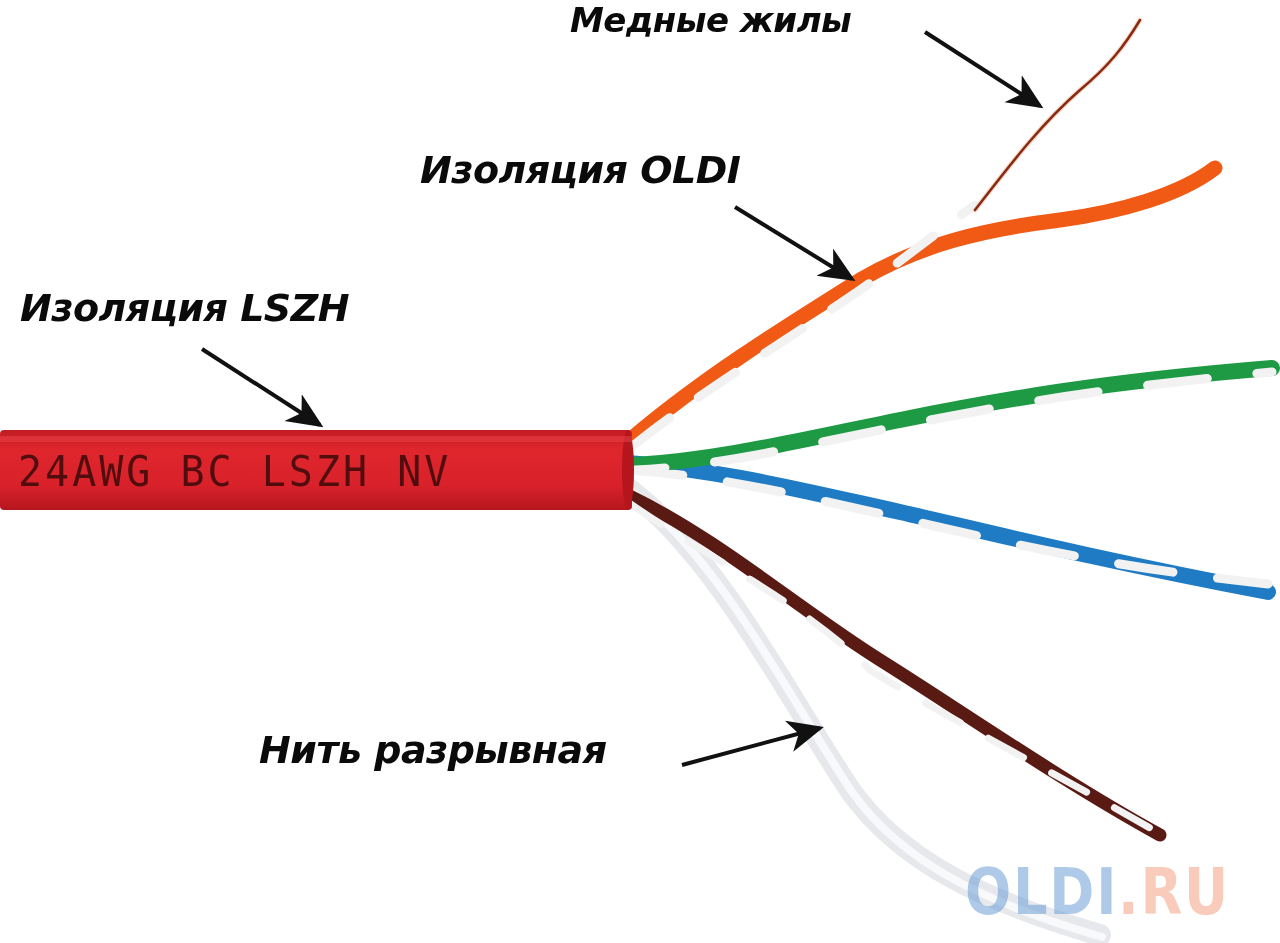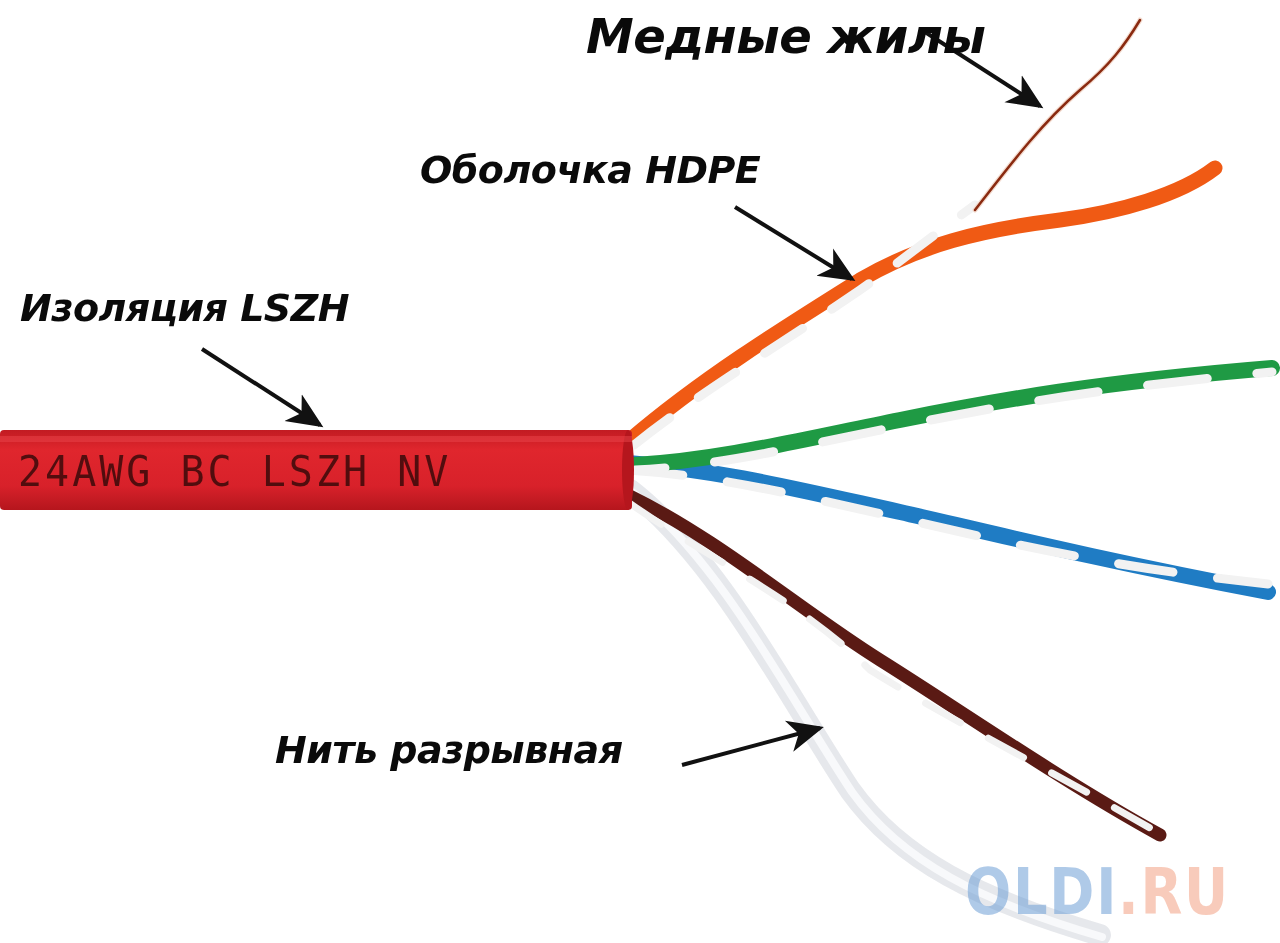--- a/index.html
+++ b/index.html
@@ -21,24 +21,24 @@
     }
     .label {
       position: absolute;
       font-family: "DejaVu Sans", sans-serif;
       font-style: italic;
       font-weight: bold;
       color: #0a0a0a;
       white-space: nowrap;
       letter-spacing: -0.5px;
     }
-    #label-copper { left: 570px; top: 8px; font-size: 48px; margin-left: 16px; }
+    #label-copper { left: 570px; top: 0px; font-size: 34px; }
     #label-insulation { left: 420px; top: 148px; font-size: 38px; }
     #label-jacket { left: 20px; top: 286px; font-size: 38px; }
-    #label-ripcord { left: 275px; top: 728px; font-size: 38px; }
+    #label-ripcord { left: 259px; top: 728px; font-size: 38px; }
 
     .jacket-marking {
       position: absolute;
       left: 18px;
       top: 448px;
       font-family: "DejaVu Sans Mono", monospace;
       font-size: 40px;
       color: #3a0a0a;
       letter-spacing: 3px;
       opacity: 0.85;
@@ -117,19 +117,19 @@
     <line x1="925" y1="32" x2="1040" y2="106" marker-end="url(#arrowhead)"></line>
     <line x1="735" y1="207" x2="852" y2="279" marker-end="url(#arrowhead)"></line>
     <line x1="202" y1="349" x2="320" y2="425" marker-end="url(#arrowhead)"></line>
     <line x1="682" y1="765" x2="820" y2="728" marker-end="url(#arrowhead)"></line>
   </g>
 </svg>
 
 <div class="jacket-marking">24AWG BC LSZH NV</div>
 
 <div class="label" id="label-copper">Медные жилы</div>
-<div class="label" id="label-insulation">Оболочка HDPE</div>
+<div class="label" id="label-insulation">Изоляция OLDI</div>
 <div class="label" id="label-jacket">Изоляция LSZH</div>
 <div class="label" id="label-ripcord">Нить разрывная</div>
 
 <div class="watermark">
   <span class="wm-a">OLDI</span><span class="wm-b">.RU</span>
 </div>
 
 </body></html>

